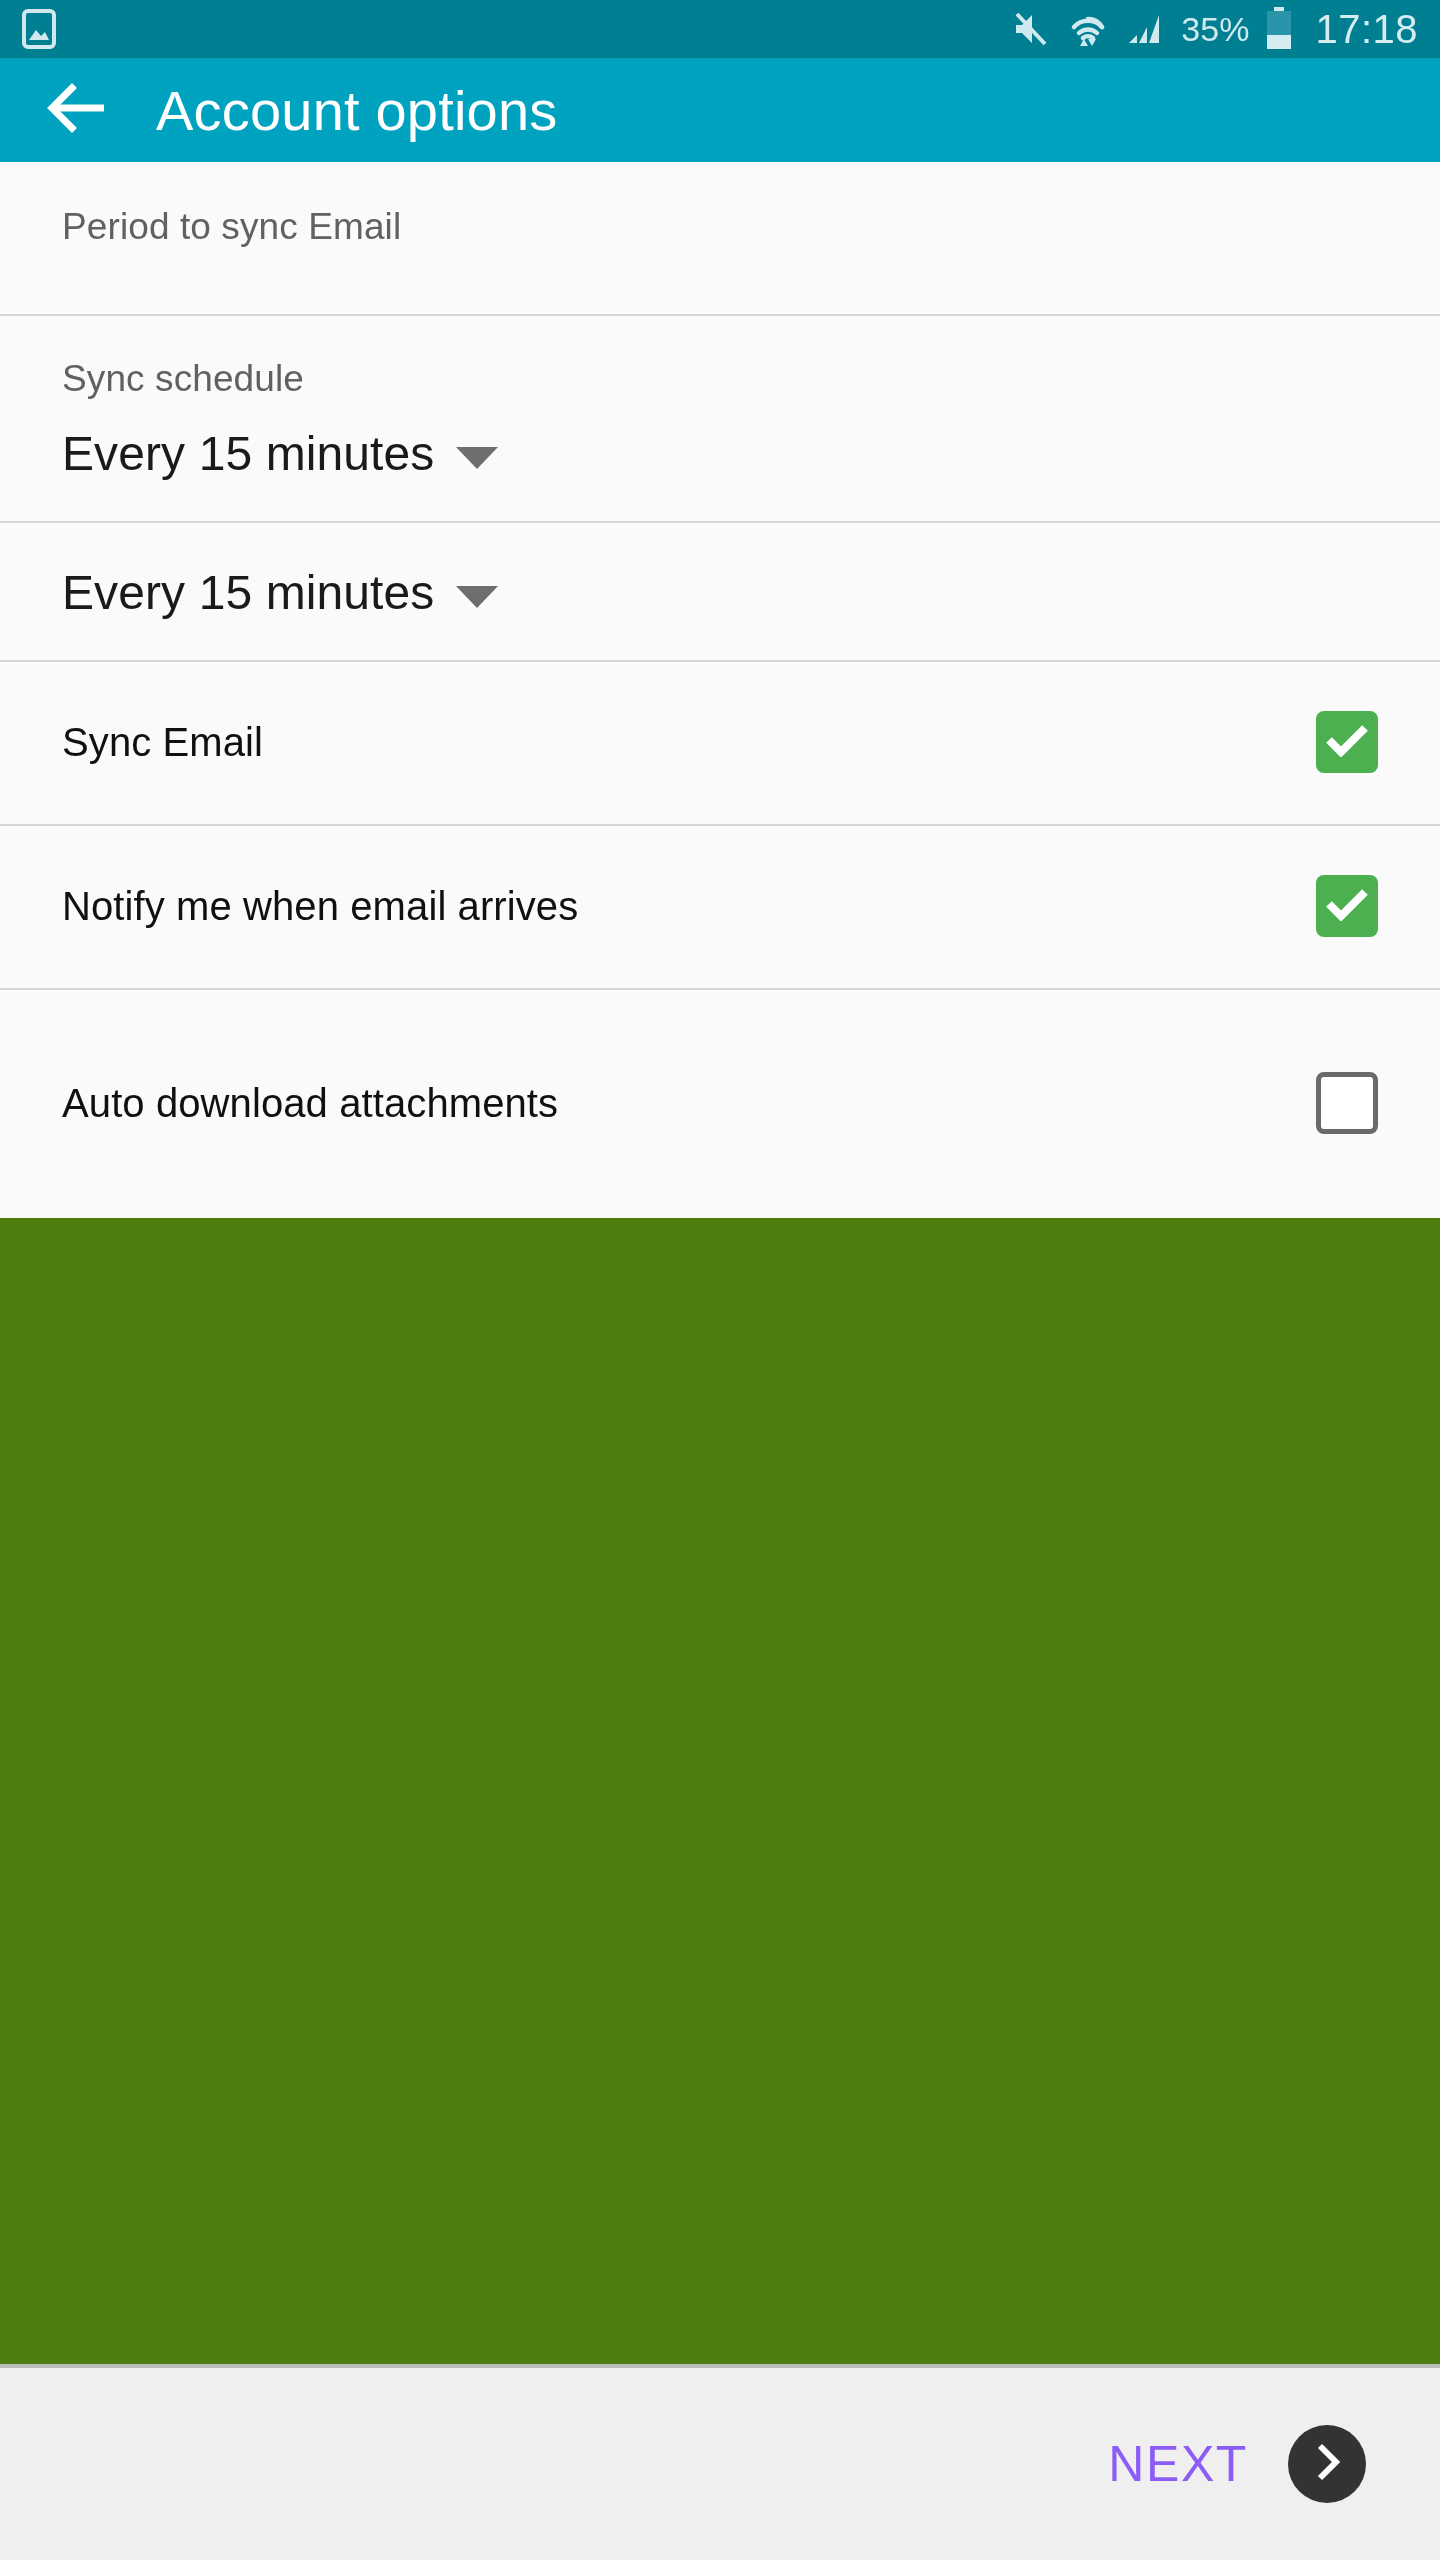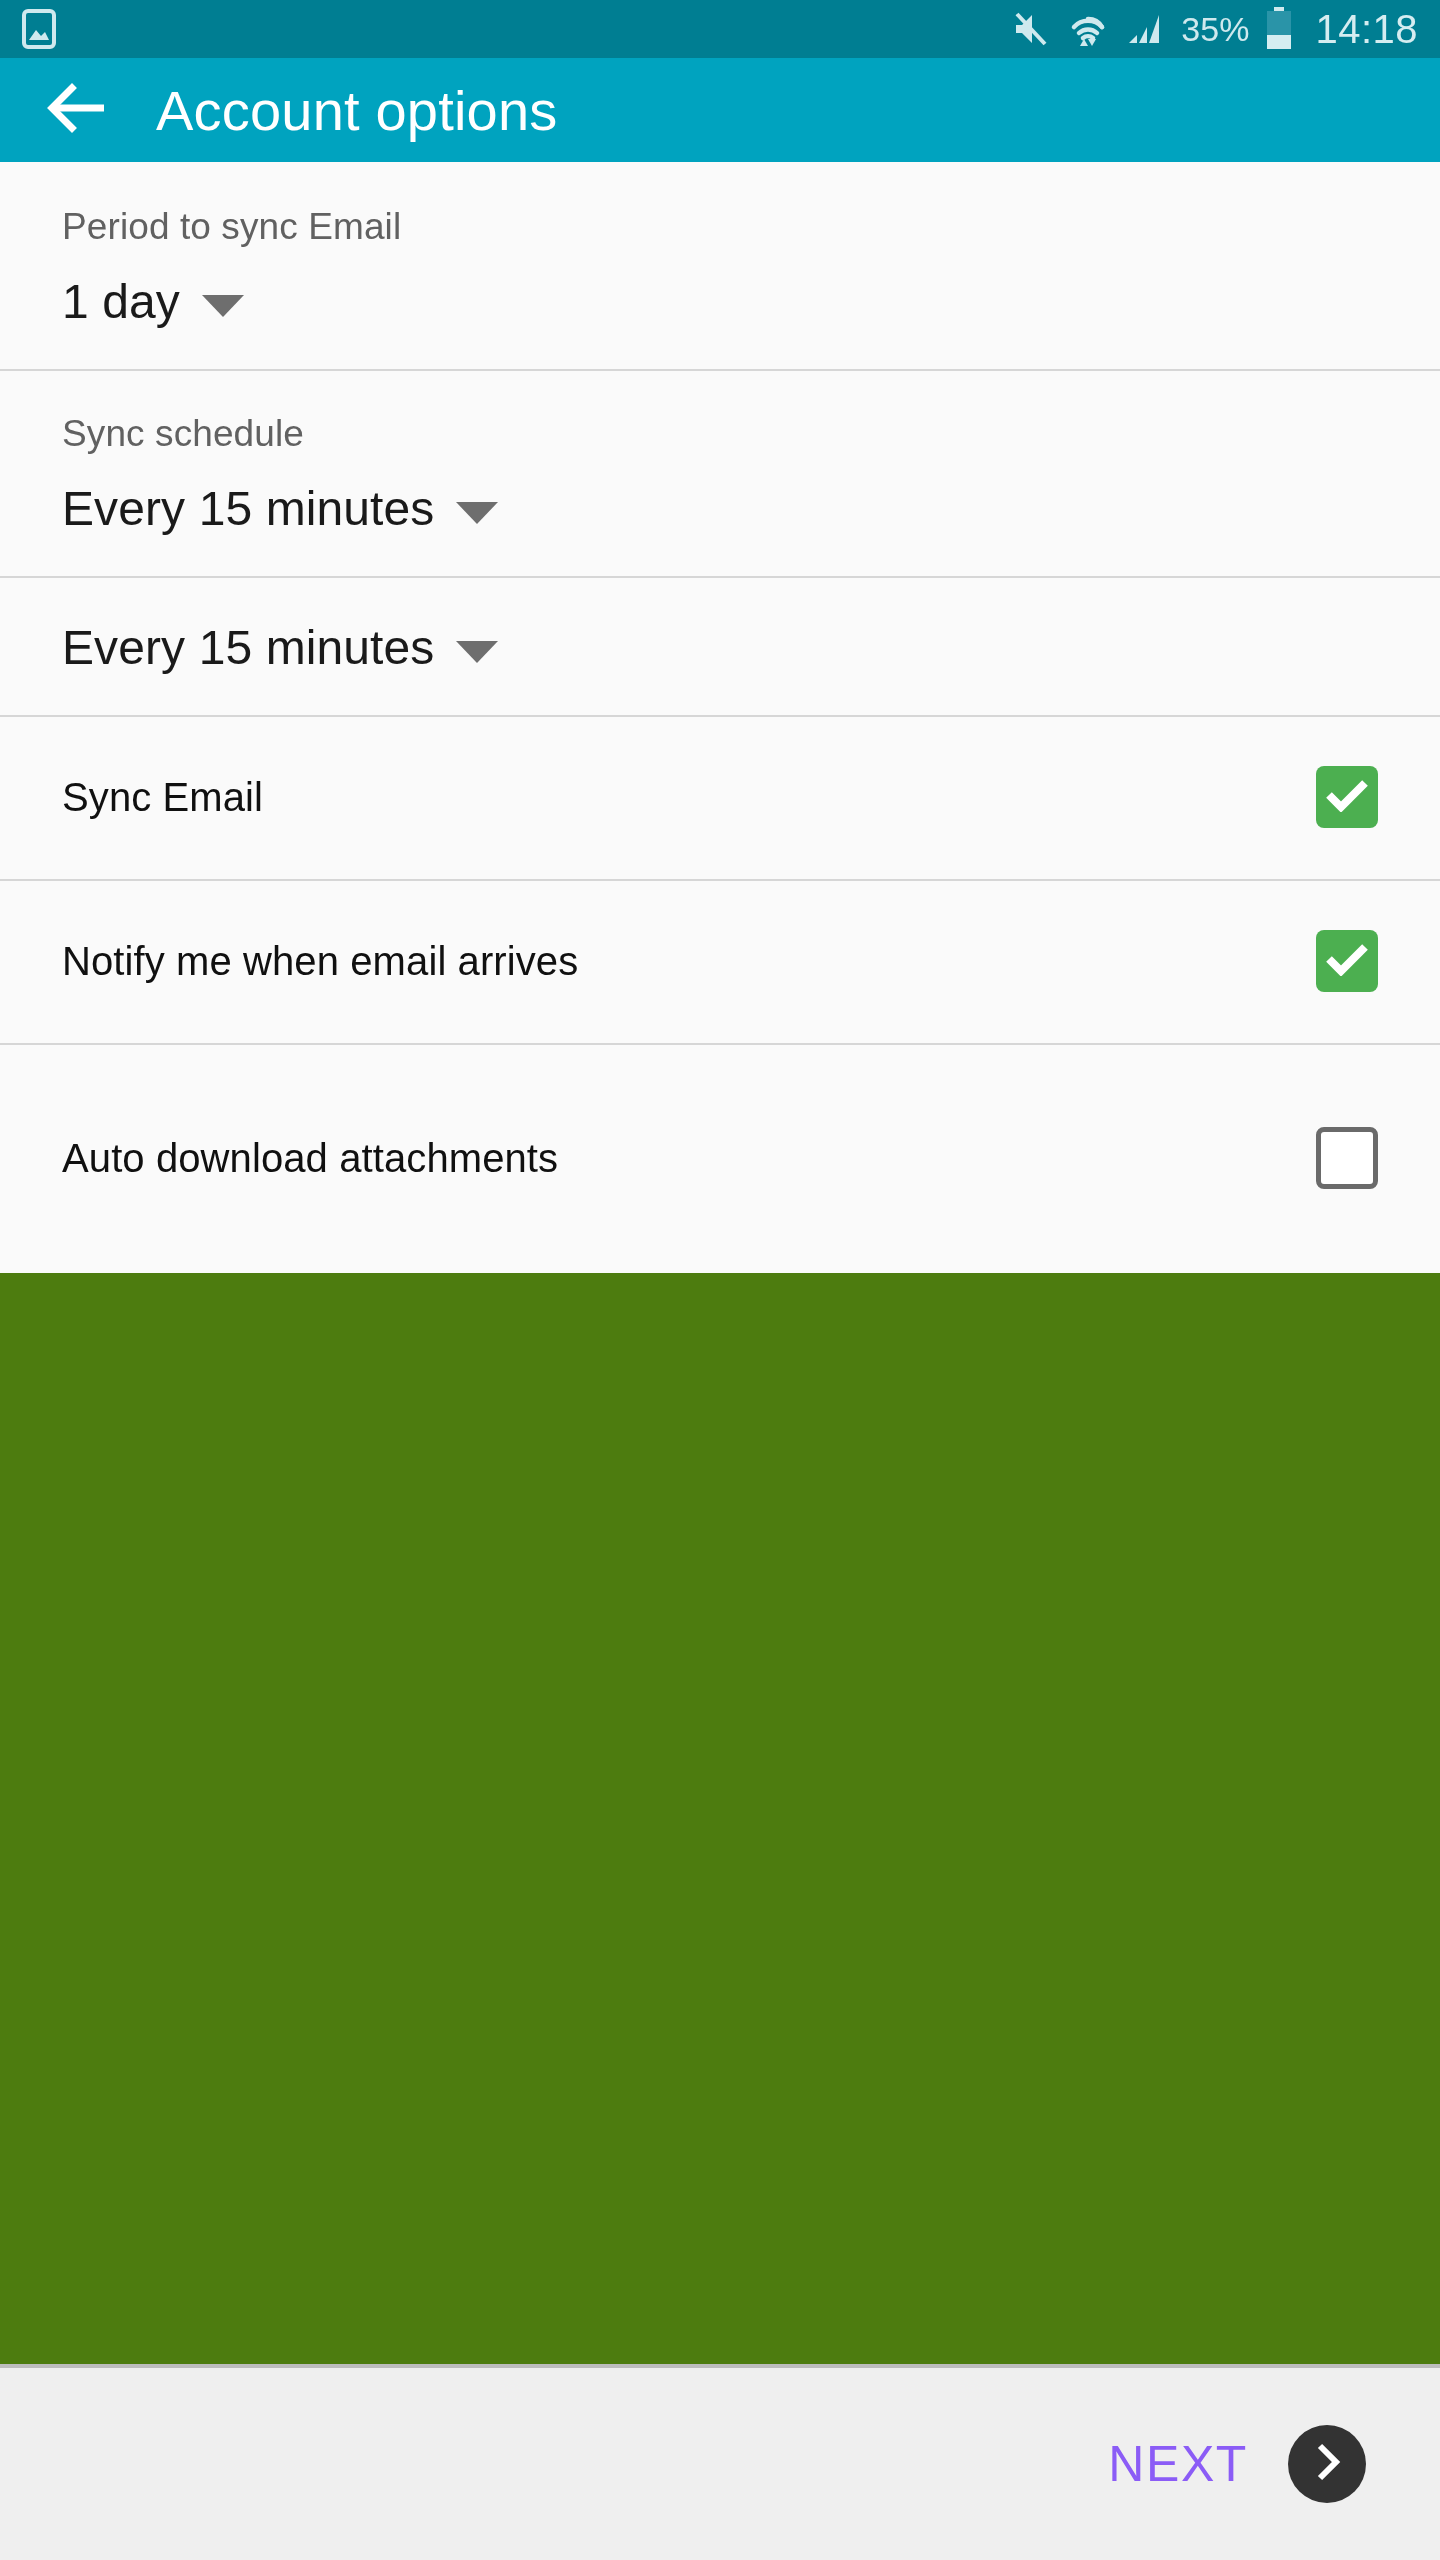--- a/index.html
+++ b/index.html
@@ -139,44 +139,40 @@
         </svg>
       </span>
       <span class="battery-pct">35%</span>
       <span>
         <svg class="sb-icon" width="28" height="44" viewBox="0 0 28 44">
           <rect x="9" y="0" width="10" height="5" fill="#CFE9EE"></rect>
           <rect x="2" y="4" width="24" height="38" fill="#2A94A8"></rect>
           <rect x="2" y="28" width="24" height="14" fill="#D5EDF1"></rect>
         </svg>
       </span>
-      <span class="clock">14:18</span>
+      <span class="clock">17:18</span>
     </div>
   </div>
 
   <div class="app-bar">
     <div class="back-btn">
       <span>
         <svg width="62" height="52" viewBox="0 0 62 52">
           <line x1="6" y1="26" x2="58" y2="26" stroke="#ffffff" stroke-width="7"></line>
           <polyline points="26,6 6,26 26,46" fill="none" stroke="#ffffff" stroke-width="7" stroke-linecap="square" stroke-linejoin="miter"></polyline>
         </svg>
       </span>
     </div>
     <div class="app-title">Account options</div>
   </div>
 
   <div class="list">
 
     <div class="row row-spinner">
       <div class="spinner-label">Period to sync Email</div>
-      <div class="spinner-value-wrap">
-        <span class="spinner-value">1 day</span>
-        <span class="caret"></span>
-      </div>
     </div>
 
     <div class="row row-spinner">
       <div class="spinner-label">Sync schedule</div>
       <div class="spinner-value-wrap">
         <span class="spinner-value">Every 15 minutes</span>
         <span class="caret"></span>
       </div>
     </div>
 

